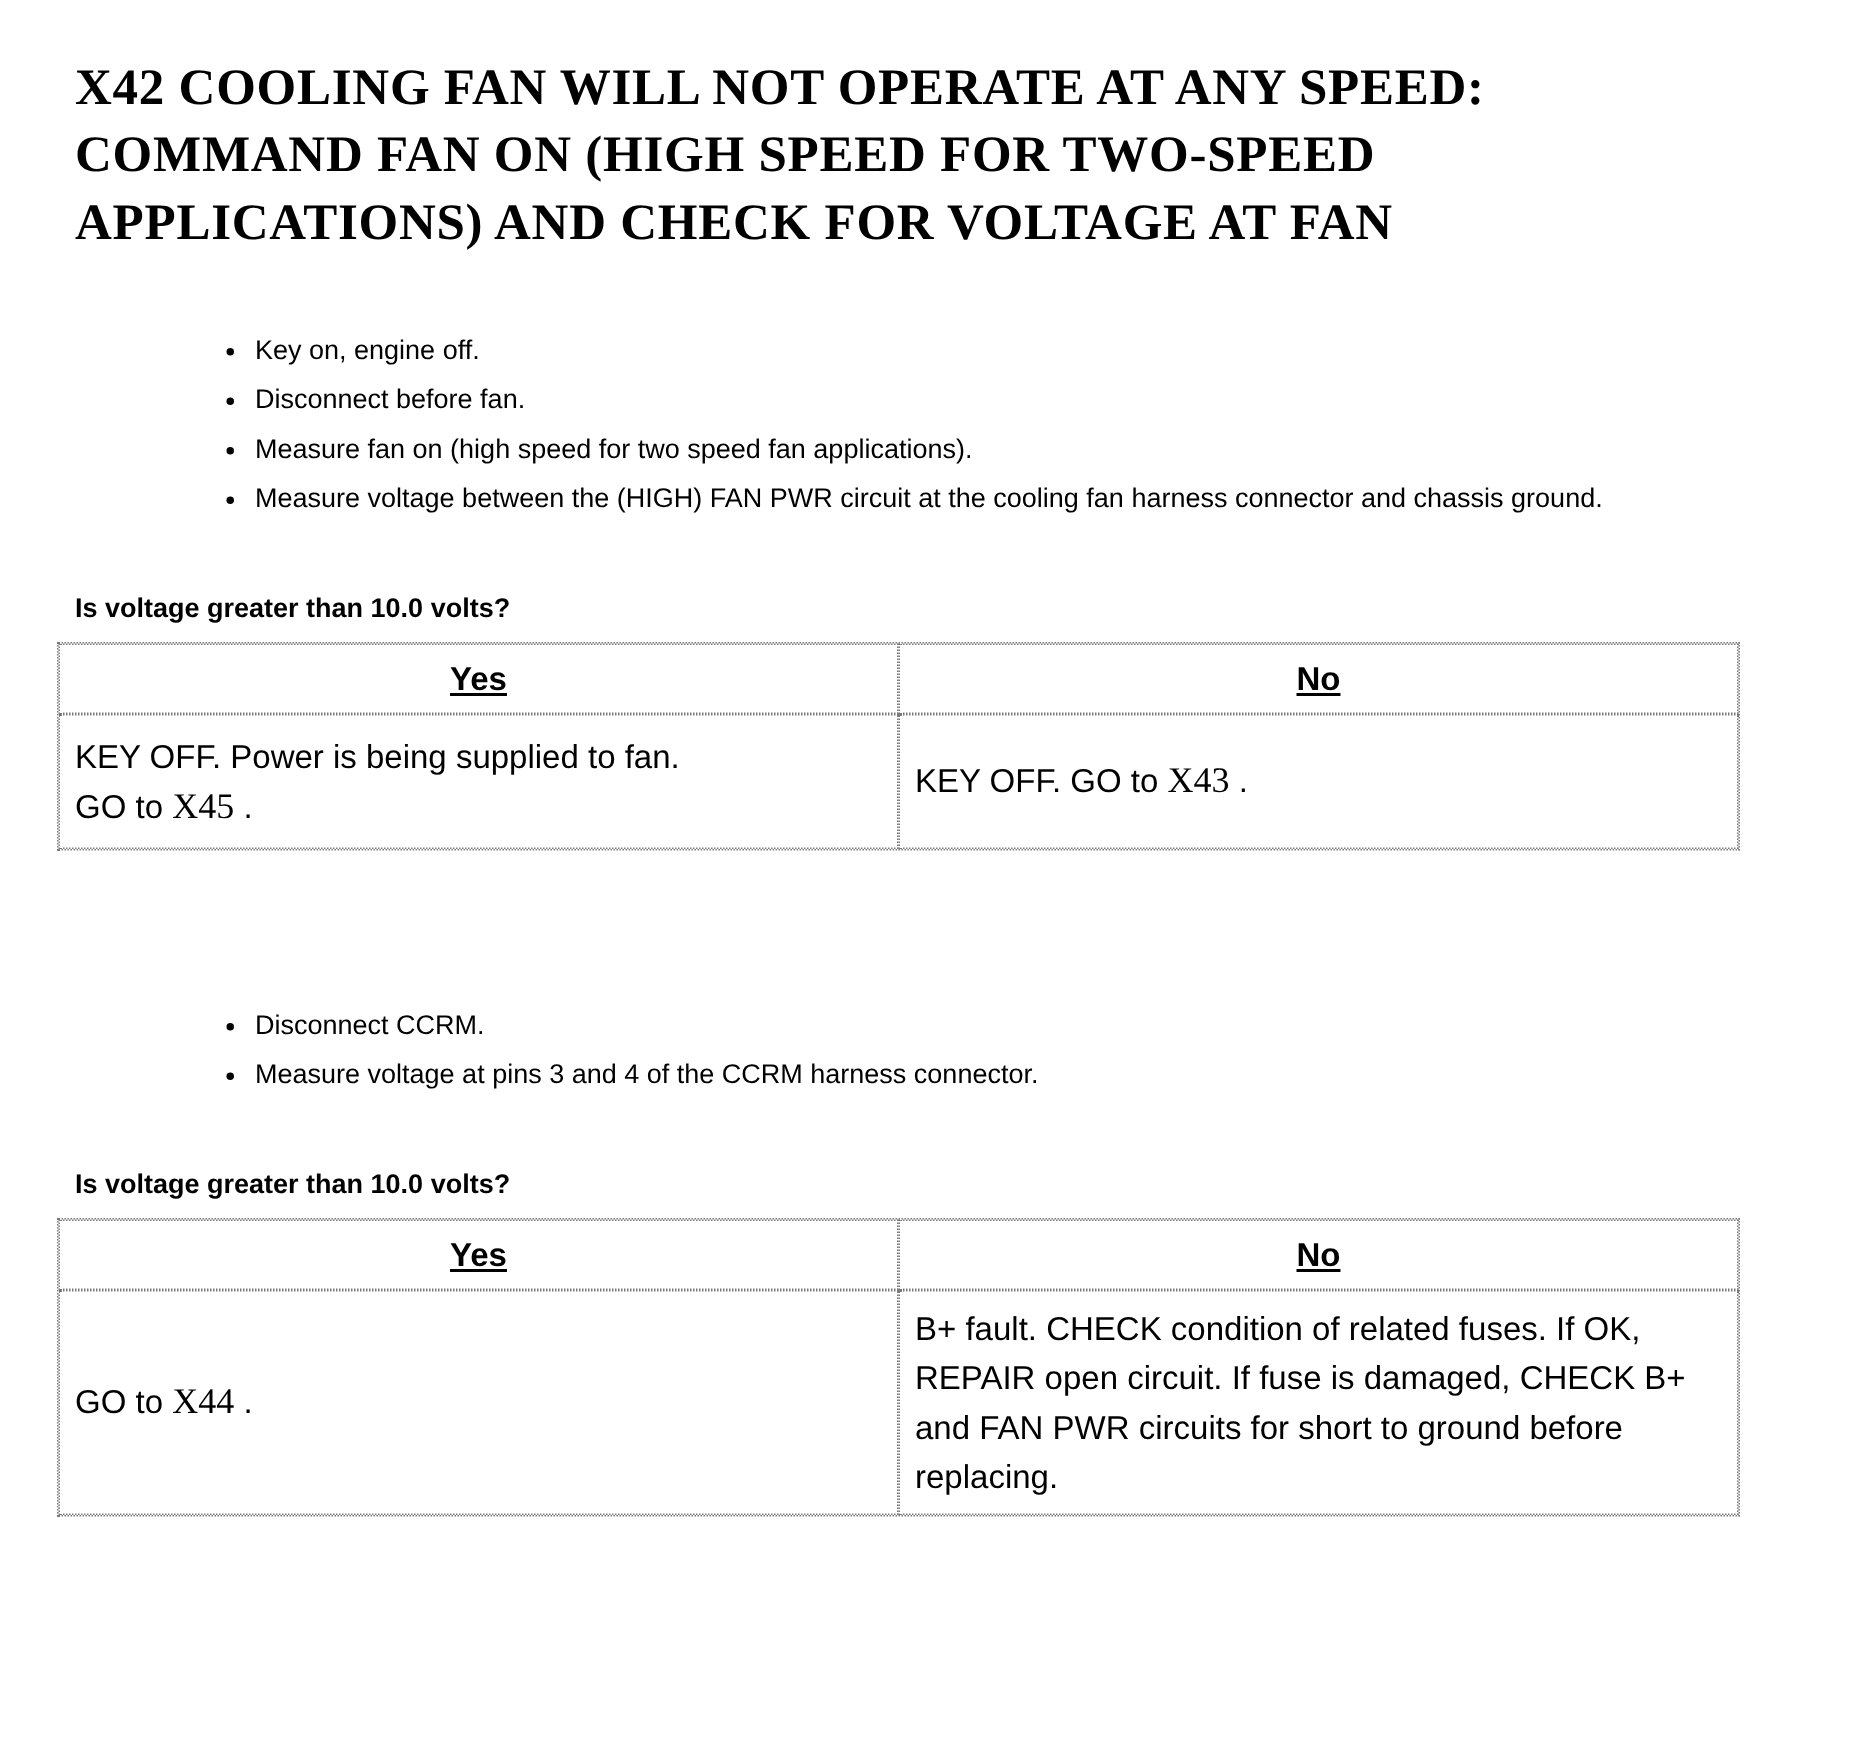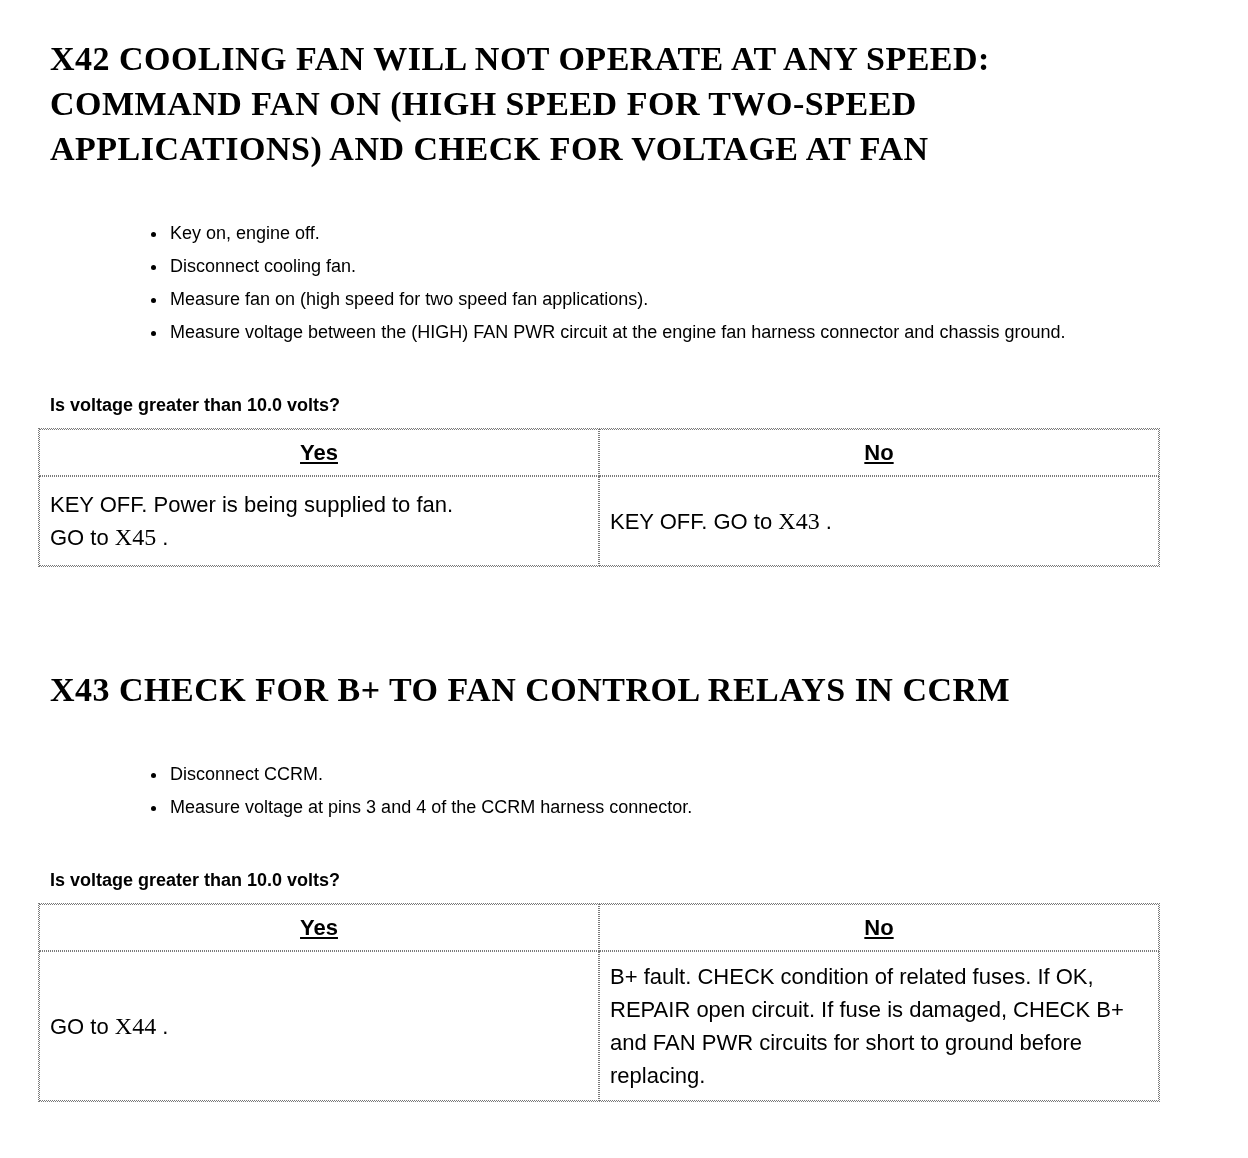--- a/index.html
+++ b/index.html
@@ -80,23 +80,23 @@
 <body>
 
 <div class="page">
 
   <div class="section-1">
 
     <div class="heading">X42 COOLING FAN WILL NOT OPERATE AT ANY SPEED: COMMAND FAN ON (HIGH SPEED FOR TWO-SPEED APPLICATIONS) AND CHECK FOR VOLTAGE AT FAN</div>
 
     <ul class="bullet-list">
       <li>Key on, engine off.</li>
-      <li>Disconnect cooling fan.</li>
+      <li>Disconnect before fan.</li>
       <li>Measure fan on (high speed for two speed fan applications).</li>
-      <li>Measure voltage between the (HIGH) FAN PWR circuit at the engine fan harness connector and chassis ground.</li>
+      <li>Measure voltage between the (HIGH) FAN PWR circuit at the cooling fan harness connector and chassis ground.</li>
     </ul>
 
     <div class="question">Is voltage greater than 10.0 volts?</div>
 
     <table class="decision">
       <tbody>
           <tr>
         <th>Yes</th>
         <th>No</th>
       </tr>
@@ -109,21 +109,20 @@
           <span>KEY OFF. GO to </span><span class="xref">X43</span><span> .</span>
         </td>
       </tr>
     </tbody>
       </table>
 
   </div>
 
   <div class="section-2">
 
-    <div class="heading">X43 CHECK FOR B+ TO FAN CONTROL RELAYS IN CCRM</div>
 
     <ul class="bullet-list">
       <li>Disconnect CCRM.</li>
       <li>Measure voltage at pins 3 and 4 of the CCRM harness connector.</li>
     </ul>
 
     <div class="question">Is voltage greater than 10.0 volts?</div>
 
     <table class="decision">
       <tbody>

